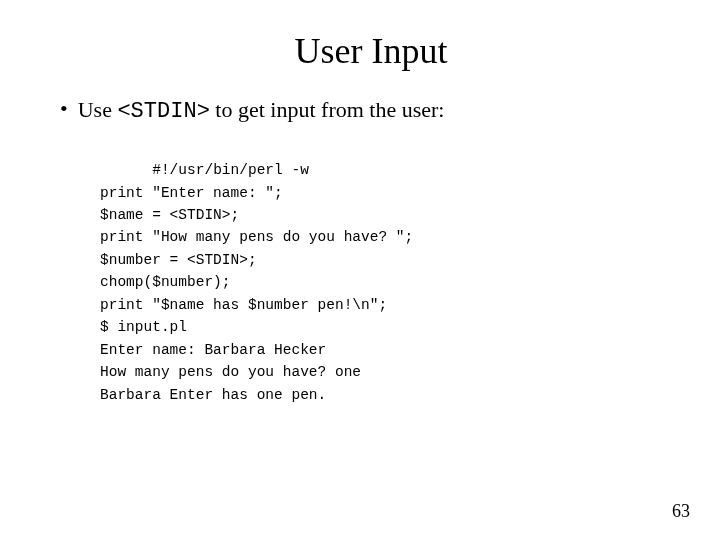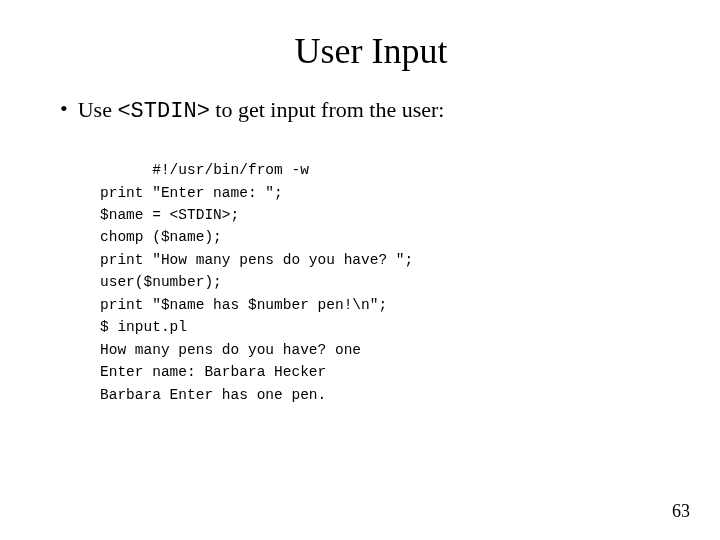--- a/index.html
+++ b/index.html
@@ -91,29 +91,29 @@
 
   <div class="bullet-section">
     <div class="bullet-item">
       <span class="bullet-dot">•</span>
       <span class="bullet-text">
         <span>Use </span><span class="inline-code">&lt;STDIN&gt;</span><span> to get input from the user:</span>
       </span>
     </div>
 
     <div class="code-block">
-      <span>#!/usr/bin/from -w
+      <span>#!/usr/bin/perl -w
 </span><span>print "Enter name: ";
 </span><span>$name = &lt;STDIN&gt;;
-</span><span>chomp ($name);
 </span><span>print "How many pens do you have? ";
-</span><span>user($number);
+</span><span>$number = &lt;STDIN&gt;;
+</span><span>chomp($number);
 </span><span>print "$name has $number pen!\n";
 </span><span>$ input.pl
+</span><span>Enter name: Barbara Hecker
 </span><span>How many pens do you have? one
-</span><span>Enter name: Barbara Hecker
 </span><span>Barbara Enter has one pen.</span>
     </div>
   </div>
 
   <div class="page-number">63</div>
 
 </div>
 
 </body></html>

